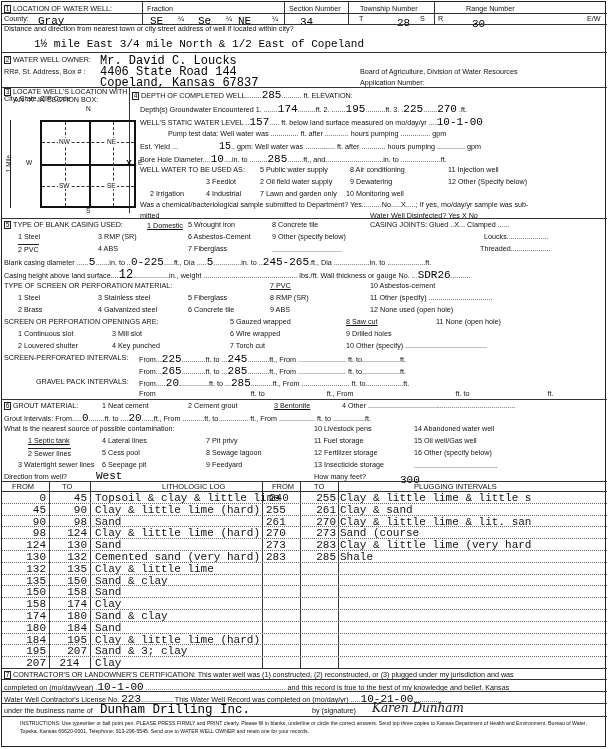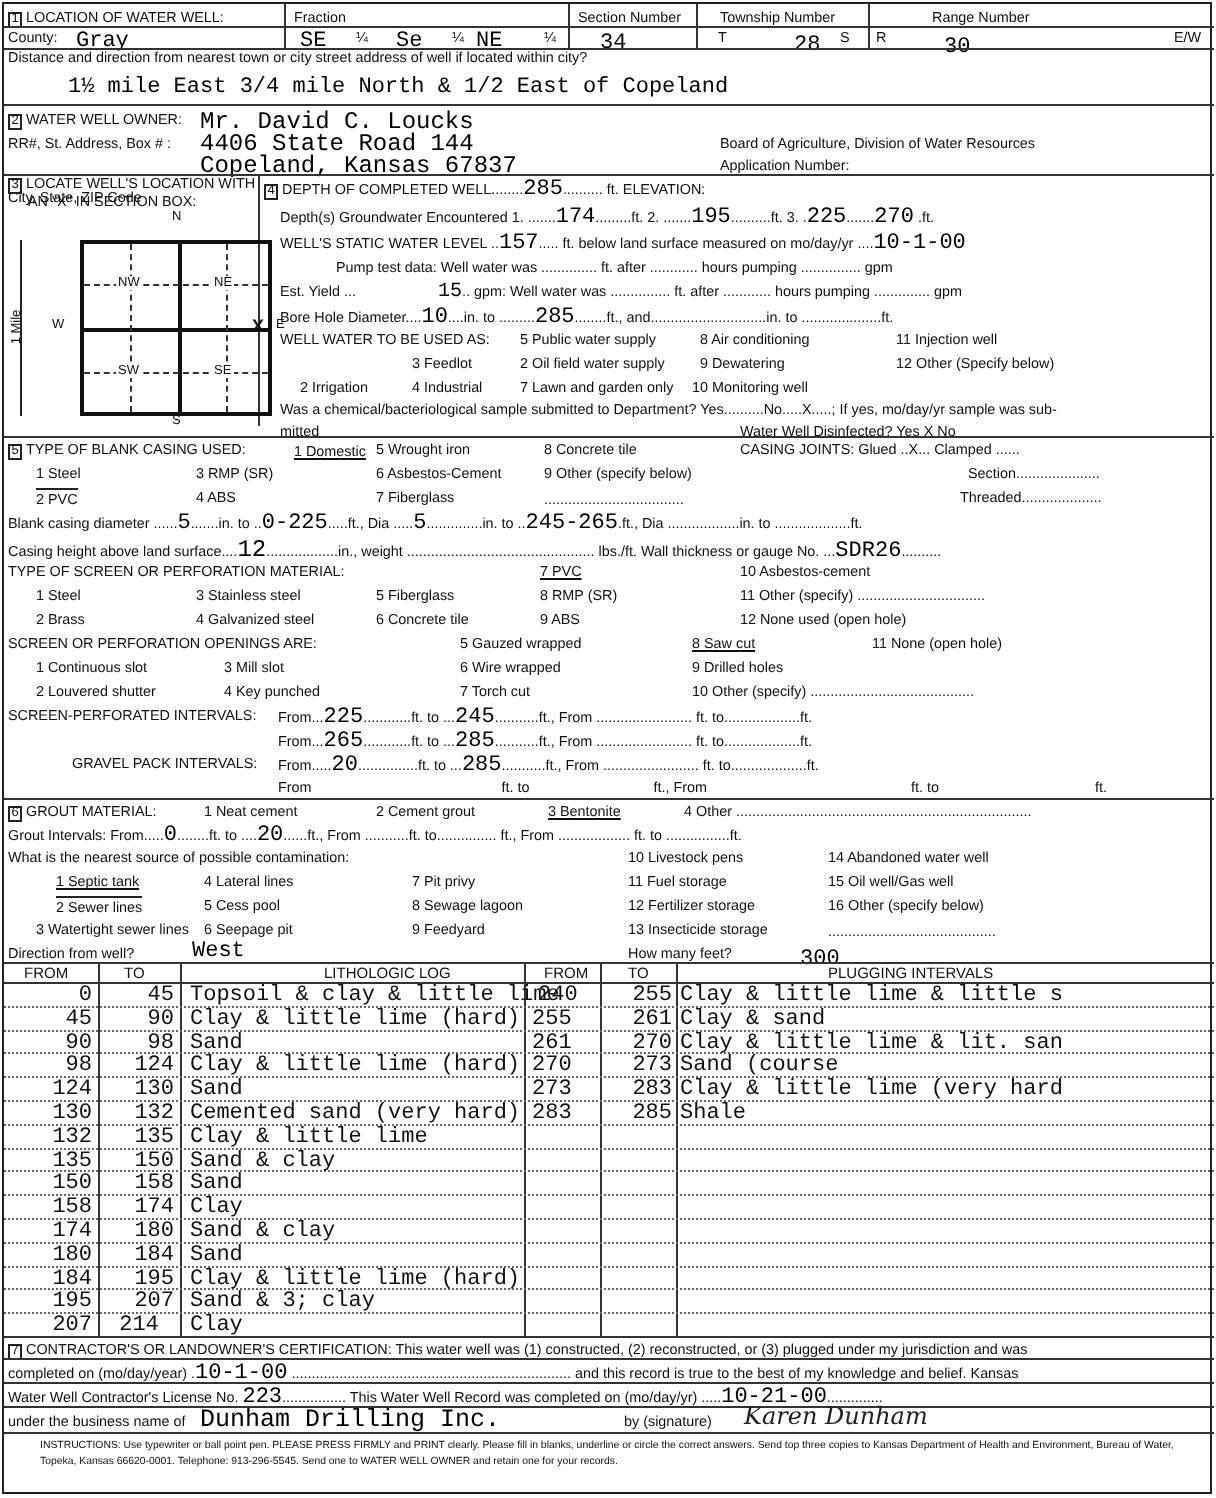--- a/index.html
+++ b/index.html
@@ -148,21 +148,21 @@
   </div>
   <div class="abs" style="left:186px;top:218px;">5 Wrought iron</div>
   <div class="abs" style="left:270px;top:218px;">8 Concrete tile</div>
   <div class="abs" style="left:368px;top:218px;">
     <span>CASING JOINTS: Glued</span><span> ..</span><span>X</span><span>... </span><span>Clamped</span><span> ......</span>
   </div>
   <div class="abs" style="left:16px;top:230px;">1 Steel</div>
   <div class="abs" style="left:96px;top:230px;">3 RMP (SR)</div>
   <div class="abs" style="left:186px;top:230px;">6 Asbestos-Cement</div>
   <div class="abs" style="left:270px;top:230px;">9 Other (specify below)</div>
-  <div class="abs" style="left:482px;top:230px;"><span>Section</span><span>.....................</span></div>
+  <div class="abs" style="left:482px;top:230px;"><span>Loucks</span><span>.....................</span></div>
   <div class="abs ol" style="left:16px;top:242px;">2 PVC</div>
   <div class="abs" style="left:96px;top:242px;">4 ABS</div>
   <div class="abs" style="left:186px;top:242px;">7 Fiberglass</div>
   <div class="abs" style="left:270px;top:243px;">...................................</div>
   <div class="abs" style="left:478px;top:242px;"><span>Threaded</span><span>....................</span></div>
   <div class="abs" style="left:2px;top:254px;">
     <span>Blank casing diameter</span><span> ......</span><span class="typed" style="font-size:11px;">5</span><span>.......in. to ..</span><span class="typed" style="font-size:11px;">0-225</span><span>.....ft., Dia .....</span><span class="typed" style="font-size:11px;">5</span><span>..............in. to ..</span><span class="typed" style="font-size:11px;">245-265</span><span>.ft., Dia ..................in. to ...................ft.</span>
   </div>
   <div class="abs" style="left:2px;top:266px;">
     <span>Casing height above land surface</span><span>....</span><span class="typed" style="font-size:12px;">12</span><span>..................</span><span>in., weight</span><span> ............................................... </span><span>lbs./ft. Wall thickness or gauge No.</span><span> ...</span><span class="typed" style="font-size:11px;">SDR26</span><span>..........</span>

